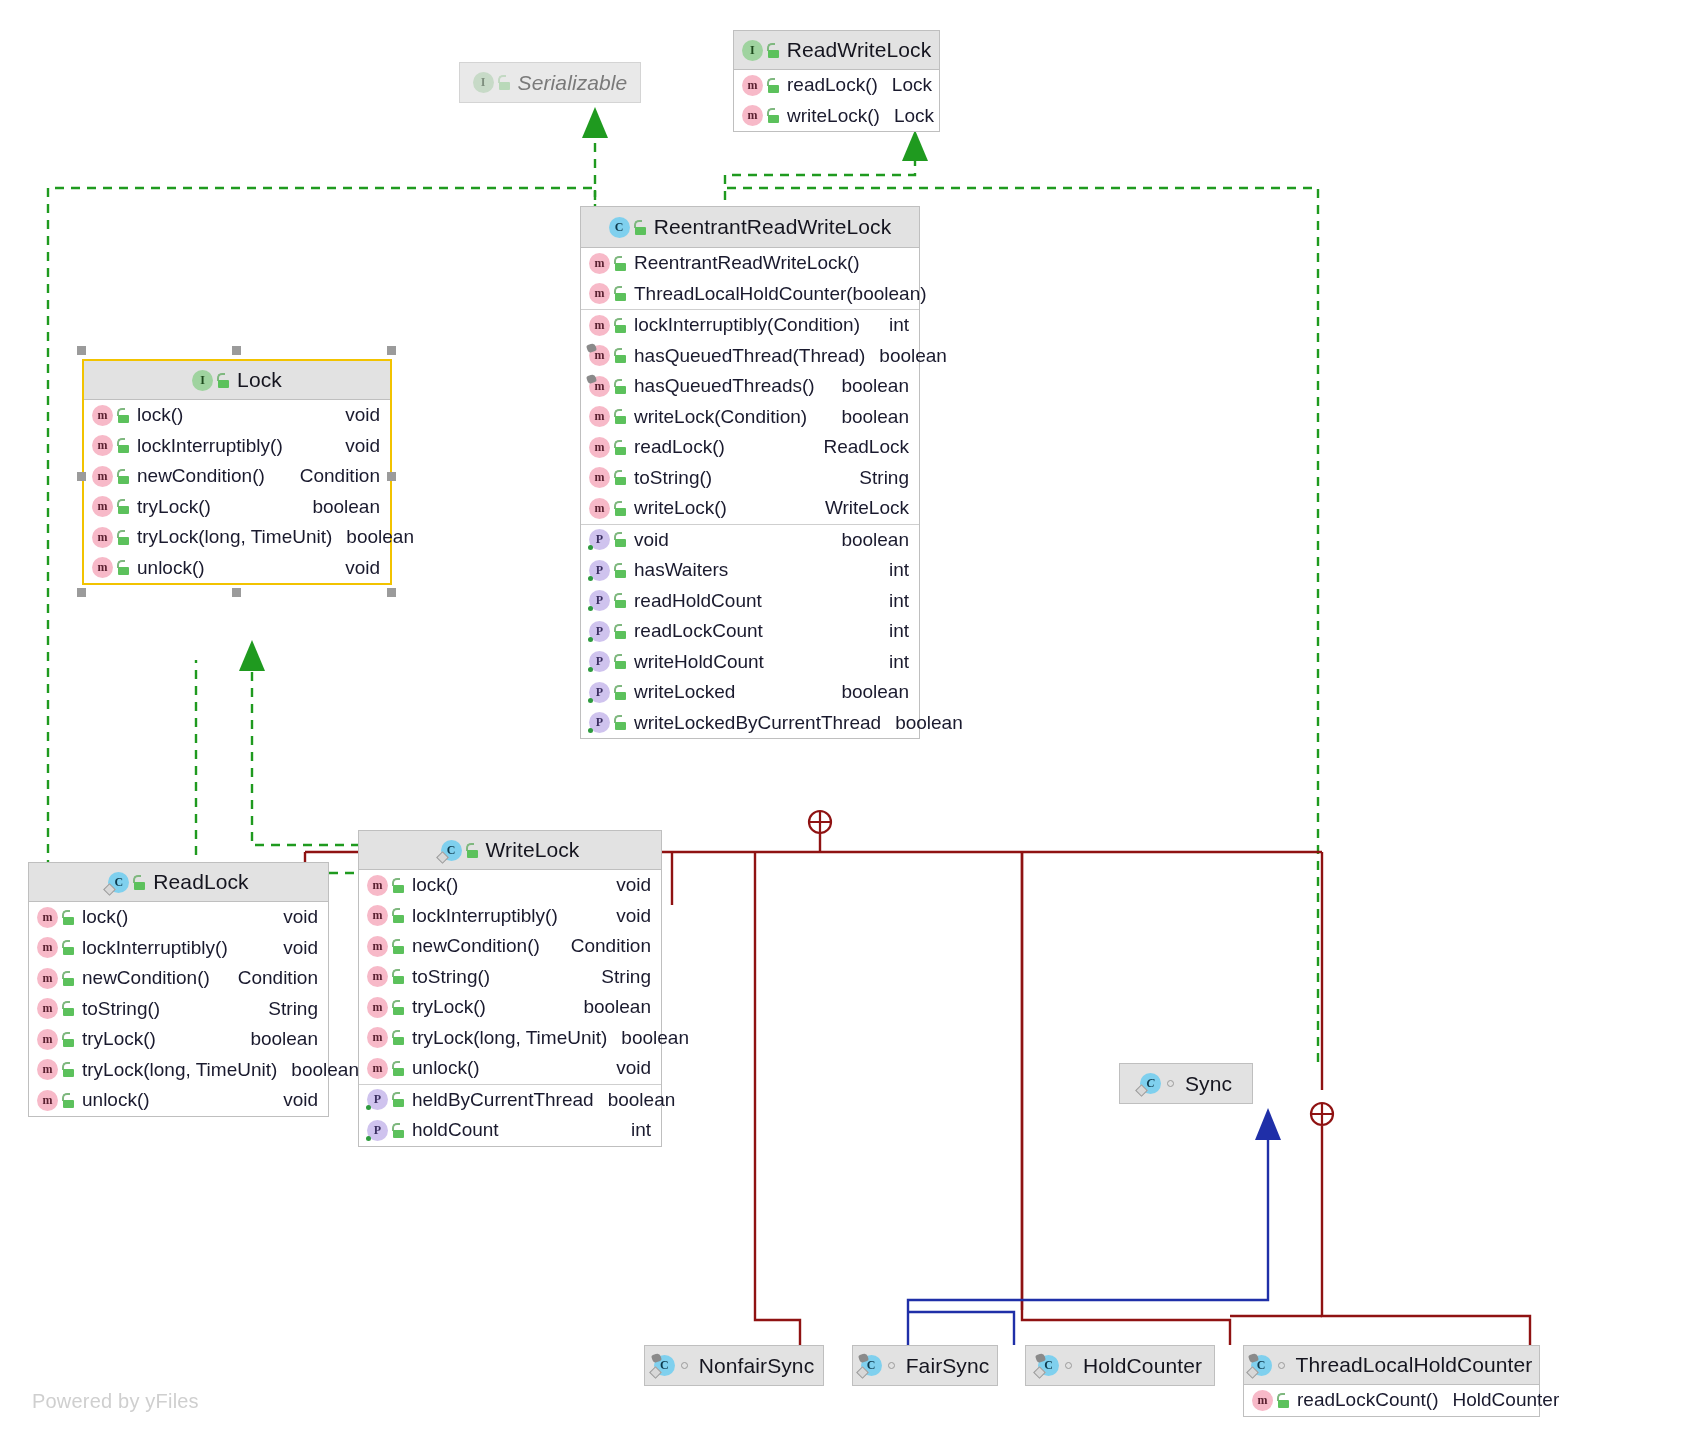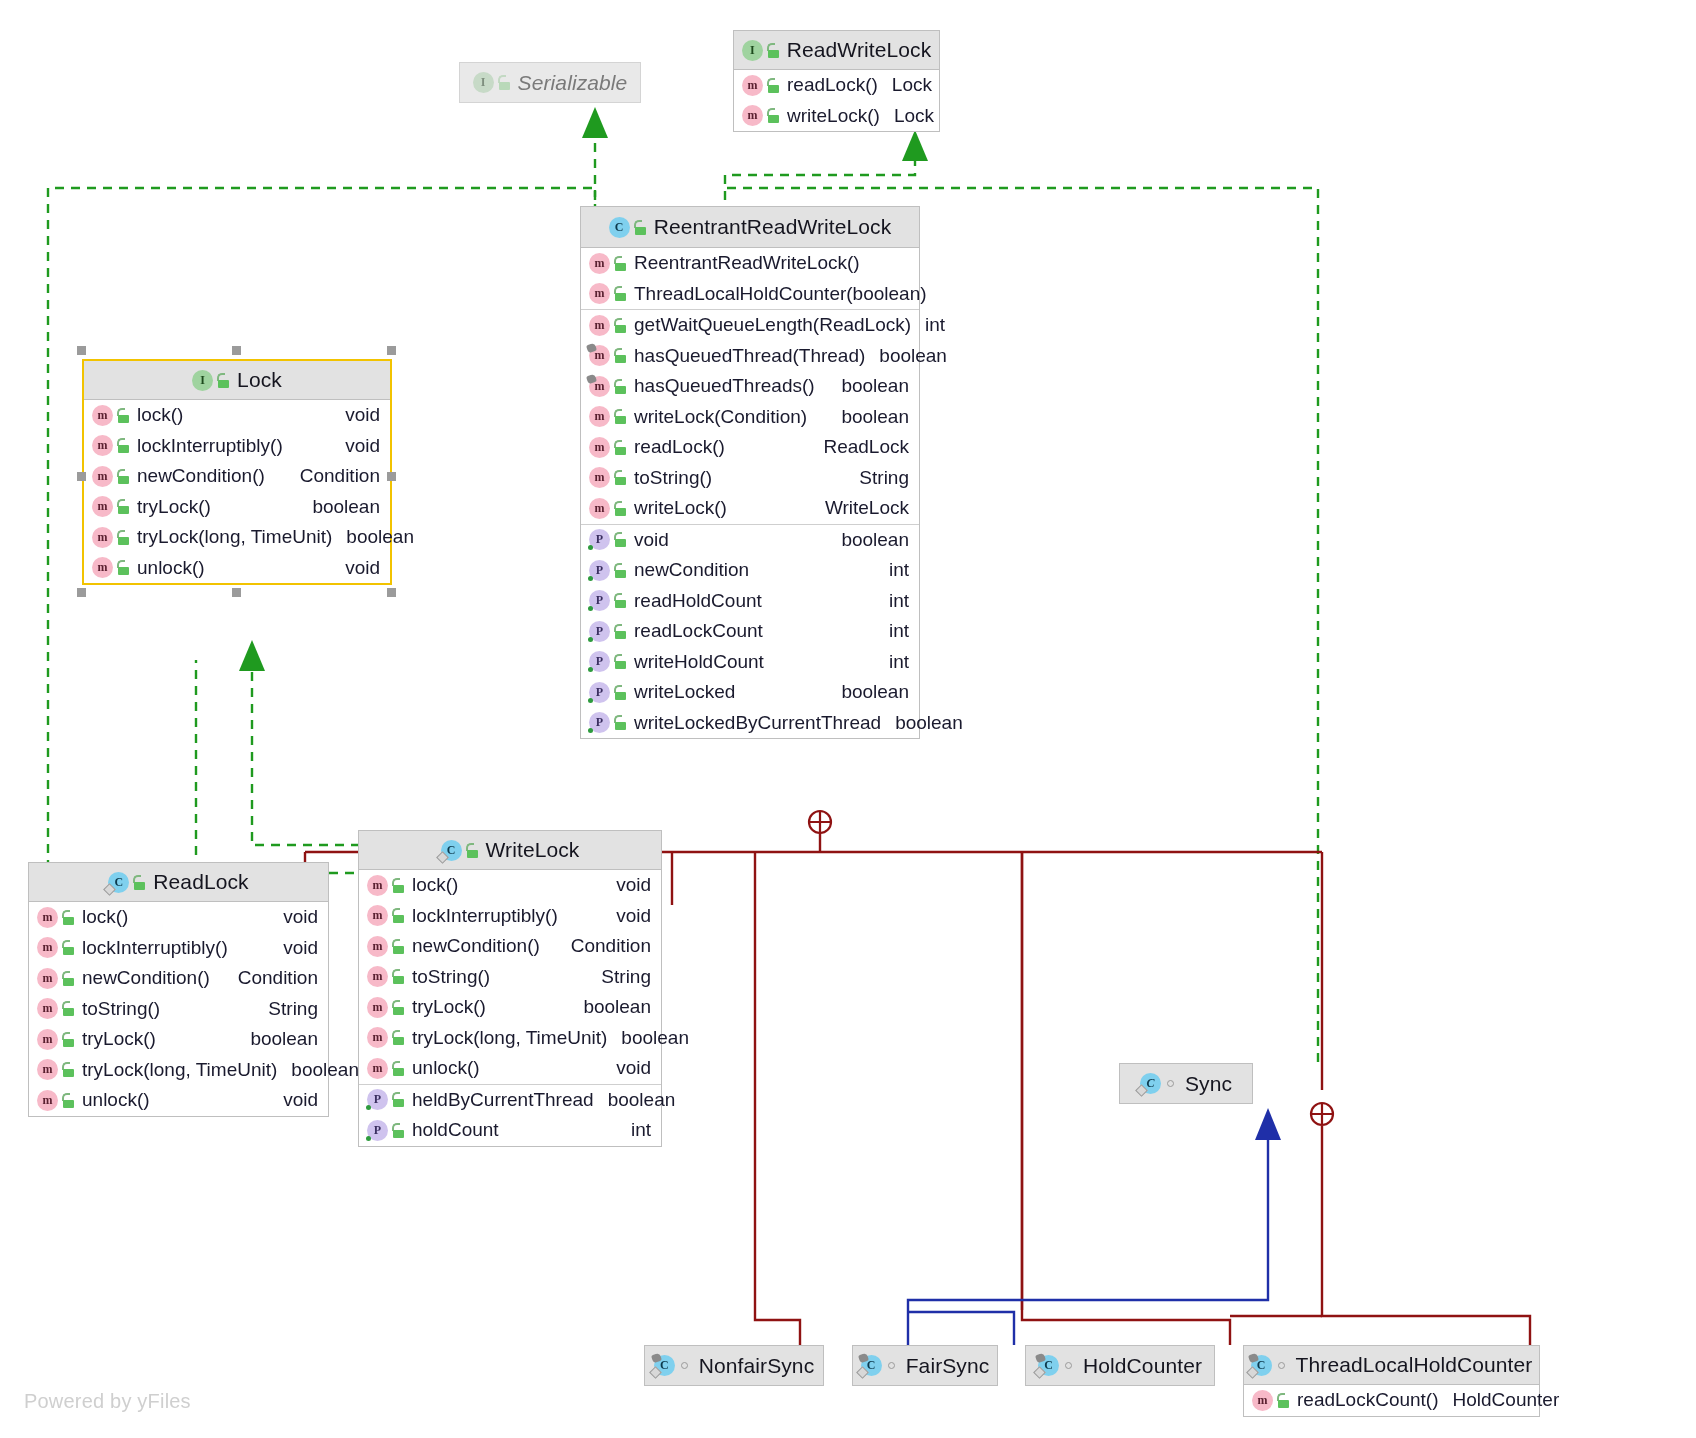--- a/index.html
+++ b/index.html
@@ -170,21 +170,21 @@
   .handle {
     position: absolute;
     width: 9px; height: 9px;
     background: #9b9b9b;
     z-index: 9;
   }
 
   
   .wm {
     position: absolute;
-    left: 24px; top: 1390px;
+    left: 32px; top: 1390px;
     font-size: 20px;
     color: #cfcfcf;
     letter-spacing: .2px;
     z-index: 2;
   }
 </style>
 </head>
 <body>
 
 <div id="canvas">
@@ -353,21 +353,21 @@
 
     <div class="sec">
       <div class="row">
         <span class="ic">
             <span class="glyph g-m">m</span>
           </span>
         <span class="pad">
             <span class="shk"></span>
             <span class="body"></span>
           </span>
-        <span class="nm">getWaitQueueLength(ReadLock)</span>
+        <span class="nm">lockInterruptibly(Condition)</span>
         <span class="sp"></span>
         <span class="ty">int</span>
       </div>
       <div class="row">
         <span class="ic">
             <span class="glyph g-m">m</span>
             <span class="statmk"></span>
           </span>
         <span class="pad">
             <span class="shk"></span>
@@ -456,21 +456,21 @@
       </div>
       <div class="row">
         <span class="ic">
             <span class="glyph g-p">P</span>
             <span class="pdot"></span>
           </span>
         <span class="pad">
             <span class="shk"></span>
             <span class="body"></span>
           </span>
-        <span class="nm">newCondition</span>
+        <span class="nm">hasWaiters</span>
         <span class="sp"></span>
         <span class="ty">int</span>
       </div>
       <div class="row">
         <span class="ic">
             <span class="glyph g-p">P</span>
             <span class="pdot"></span>
           </span>
         <span class="pad">
             <span class="shk"></span>

